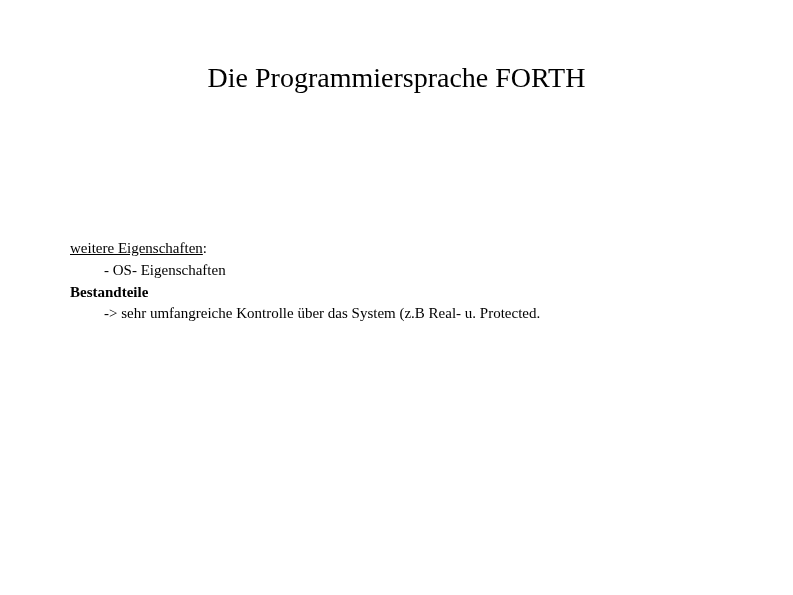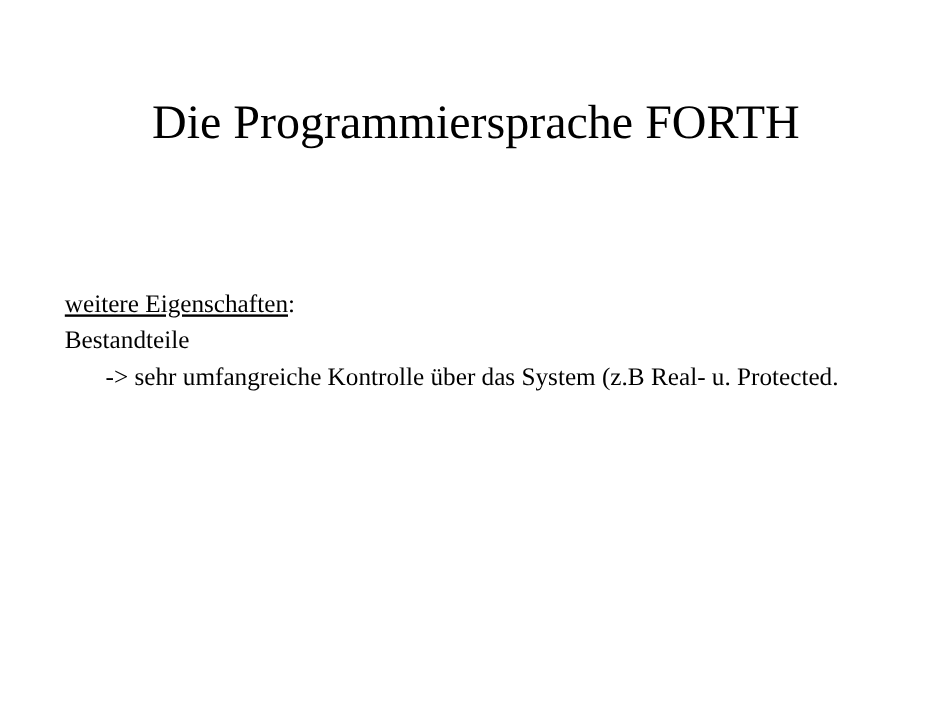--- a/index.html
+++ b/index.html
@@ -12,58 +12,60 @@
     color: #000000;
   }
   .slide {
     width: 793px;
     height: 595px;
     position: relative;
     box-sizing: border-box;
   }
   .title {
     position: absolute;
-    top: 78px;
+    top: 62px;
     left: 0;
     width: 100%;
     text-align: center;
-    font-size: 40px;
+    font-size: 28px;
     font-weight: normal;
   }
   .body {
     position: absolute;
     top: 238px;
-    left: 54px;
+    left: 70px;
     right: 40px;
-    font-size: 21px;
+    font-size: 15px;
     line-height: 1.45;
   }
   .underline {
     text-decoration: underline;
   }
   .indent1 {
     padding-left: 34px;
     text-indent: 0;
   }
   .indent2 {
     padding-left: 46px;
     text-indent: 0;
   }
   .noindent {
     padding-left: 0;
+    font-weight: bold;
   }
 </style>
 </head>
 <body>
 
 <div class="slide">
 
   <div class="title">Die Programmiersprache FORTH</div>
 
   <div class="body">
     <div>
       <span class="underline">weitere Eigenschaften</span><span>:</span>
     </div>
+    <div class="indent1">- OS- Eigenschaften</div>
     <div class="noindent">Bestandteile</div>
     <div class="indent1">-&gt; sehr umfangreiche Kontrolle über das System (z.B Real- u. Protected.</div>
   </div>
 
 </div>
 
 </body></html>

